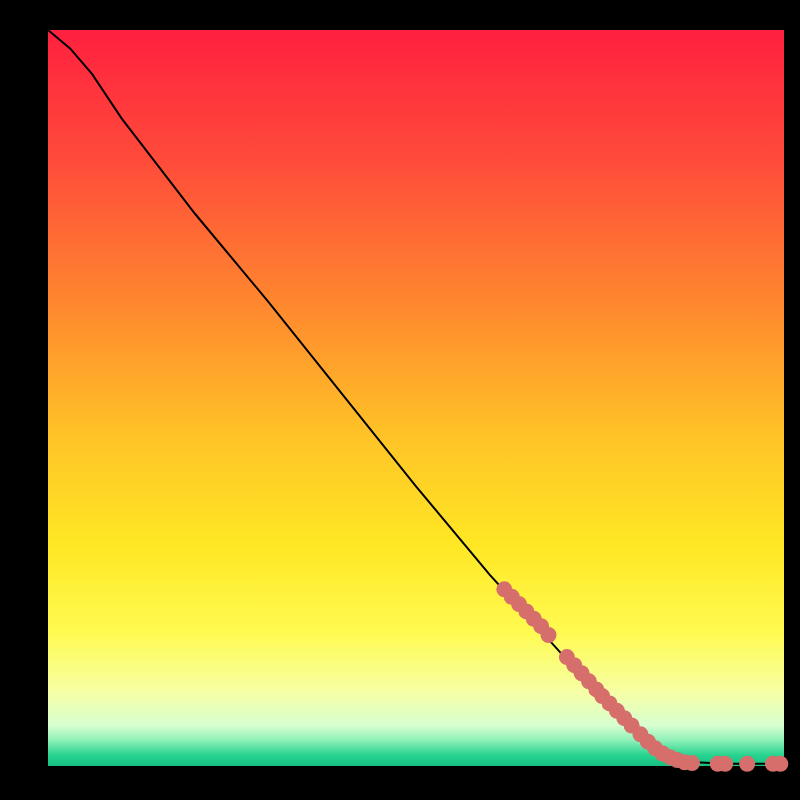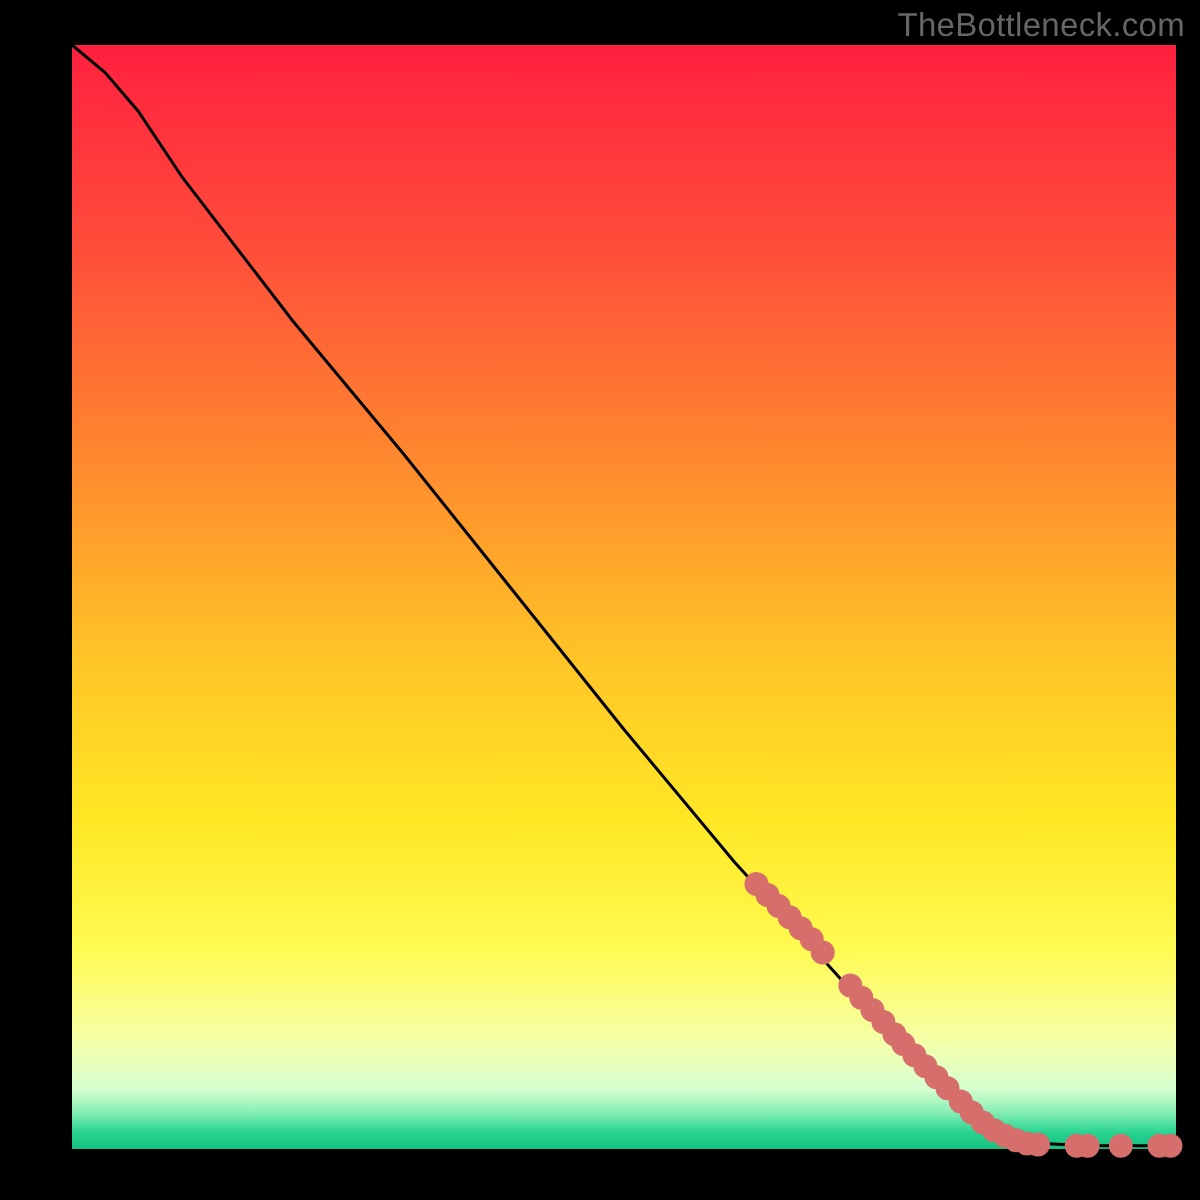--- a/index.html
+++ b/index.html
@@ -79,14 +79,13 @@
         <circle cx="677.28" cy="760.112" r="8" fill="#d66f6b"></circle>
         <circle cx="684.64" cy="762.32" r="8" fill="#d66f6b"></circle>
         <circle cx="692" cy="763.056" r="8" fill="#d66f6b"></circle>
         <circle cx="717.76" cy="763.792" r="8" fill="#d66f6b"></circle>
         <circle cx="725.12" cy="763.792" r="8" fill="#d66f6b"></circle>
         <circle cx="747.1999999999999" cy="763.792" r="8" fill="#d66f6b"></circle>
         <circle cx="772.96" cy="763.792" r="8" fill="#d66f6b"></circle>
         <circle cx="780.32" cy="763.792" r="8" fill="#d66f6b"></circle>
       </g>
     </svg>
-  <div class="watermark">TheBottleneck.com</div>
 </div>
 
 </body></html>

